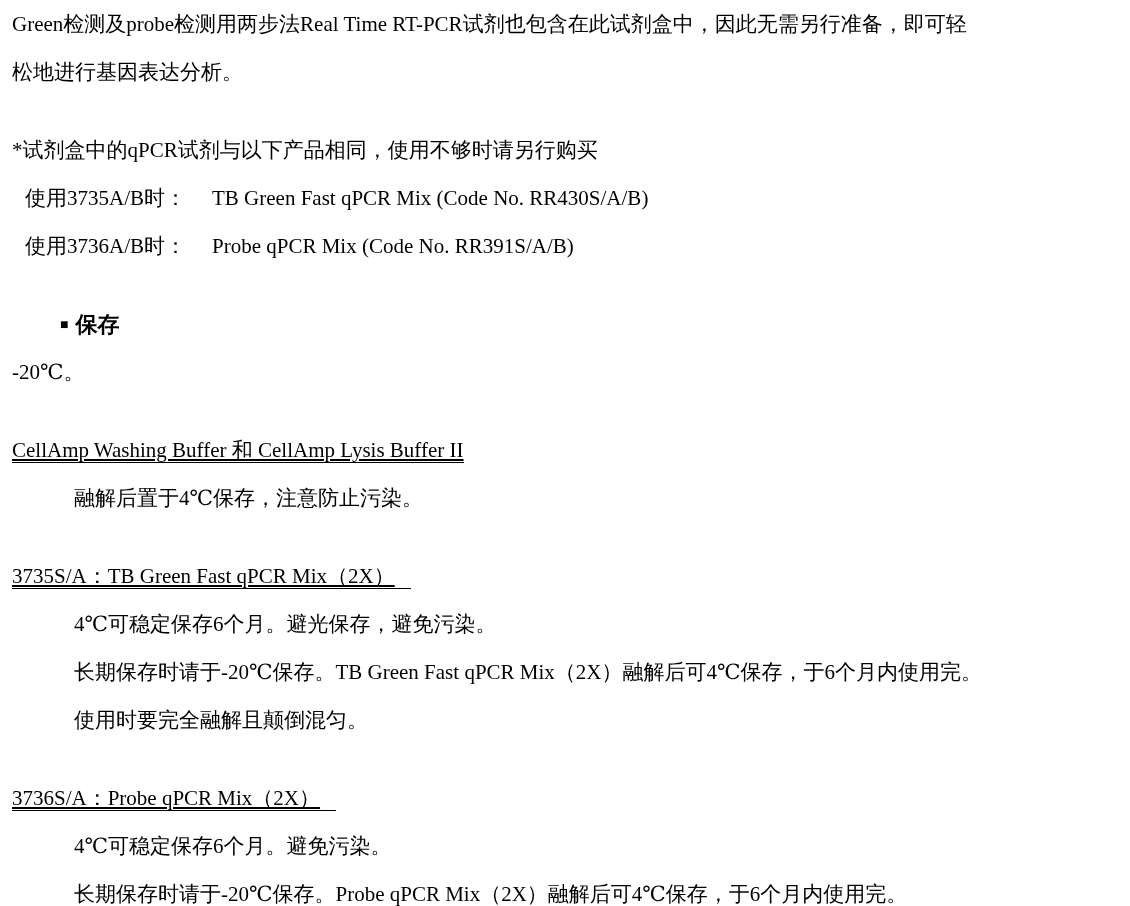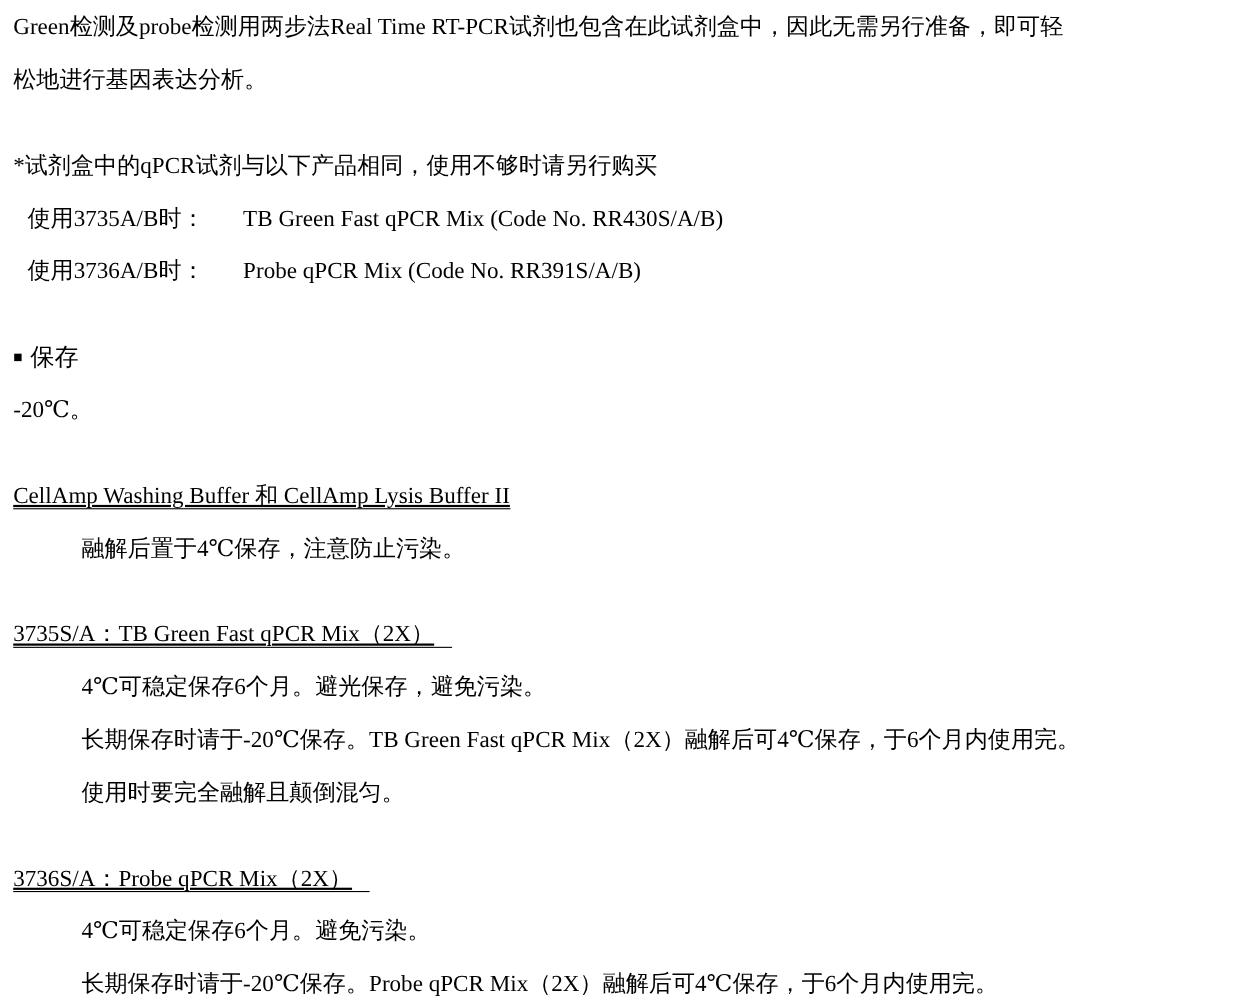--- a/index.html
+++ b/index.html
@@ -18,35 +18,36 @@
     padding: 0 0 0 12px;
     line-height: 48px;
     height: 48px;
     white-space: nowrap;
   }
   .ind1 { padding-left: 25px; }
   .ind2 { padding-left: 74px; }
   .gap { height: 30px; }
   .heading {
     font-family: "Liberation Sans", "DejaVu Sans", sans-serif;
-    font-weight: normal;
+    font-weight: bold;
     font-size: 22px;
+    margin-left: 48px;
   }
   .bullet {
     font-size: 14px;
     vertical-align: 3px;
     margin-right: 7px;
   }
   .u {
     border-bottom: 1.6px solid #000000;
     padding-bottom: 0;
     text-decoration: underline;
   }
   .upad { padding-right: 16px; }
-  .prod { margin-left: 35px; }
+  .prod { margin-left: 26px; }
 </style>
 </head>
 <body>
 
 <div class="page">
 
   <p class="ln">Green检测及probe检测用两步法Real Time RT-PCR试剂也包含在此试剂盒中，因此无需另行准备，即可轻</p>
   <p class="ln">松地进行基因表达分析。</p>
 
   <div class="gap"></div>

